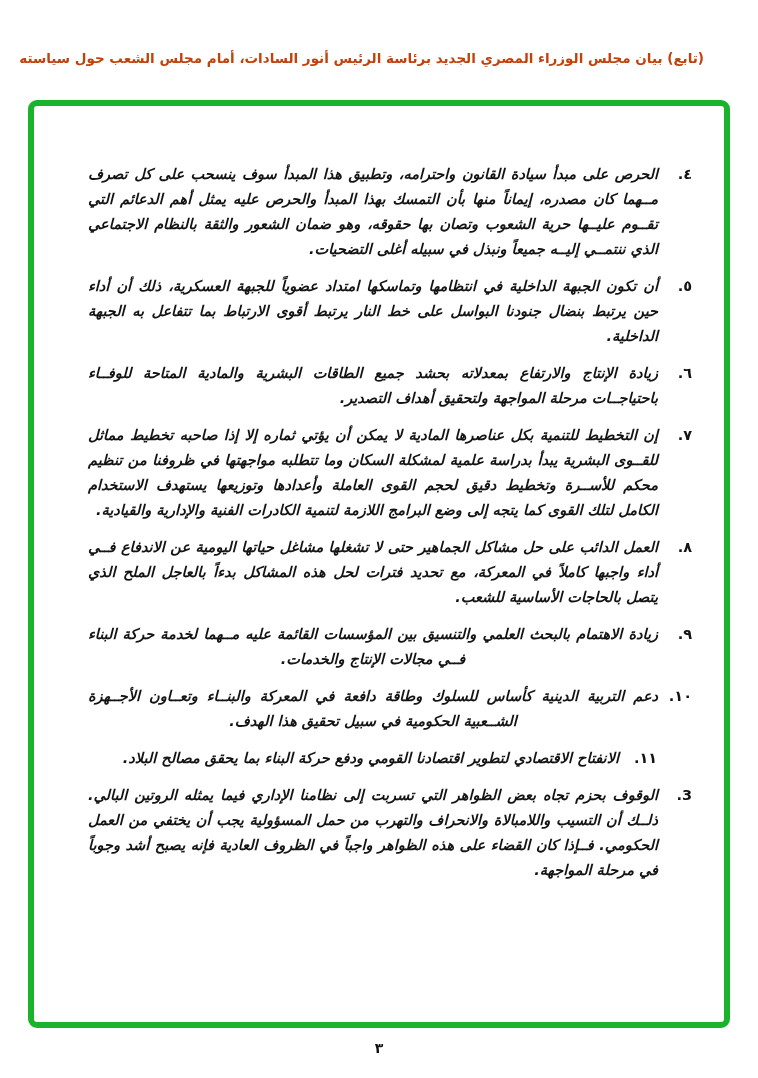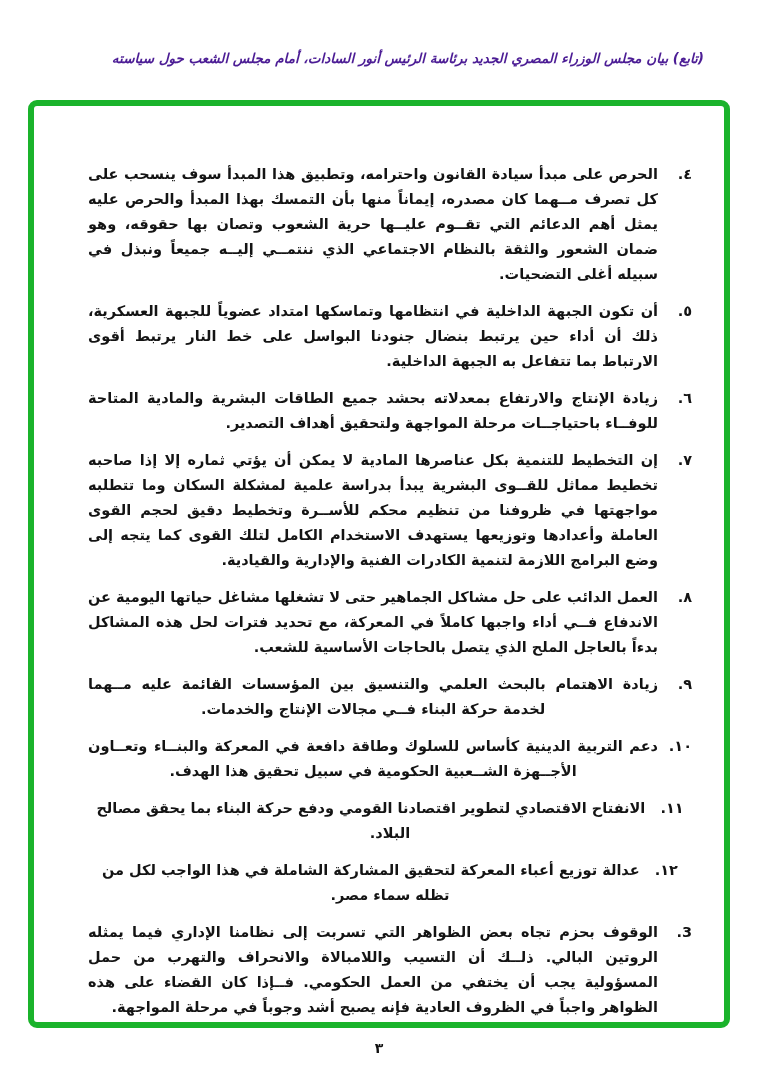--- a/index.html
+++ b/index.html
@@ -17,23 +17,22 @@
   }
   .page-header {
     position: absolute;
     top: 50px;
     right: 54px;
     left: 40px;
     direction: rtl;
     text-align: right;
     font-size: 13.5px;
     font-weight: bold;
-    color: #4c1d95;
+    color: #c2410c;
     white-space: nowrap;
-    font-style: italic;
   }
   .green-frame {
     position: absolute;
     top: 100px;
     left: 28px;
     width: 702px;
     height: 928px;
     box-sizing: border-box;
     border: 6px solid #1ab32b;
     border-radius: 9px;
@@ -59,20 +58,21 @@
     line-height: 25px;
   }
   .list-item .item-number {
     flex: 0 0 34px;
     text-align: right;
     white-space: nowrap;
   }
   .list-item .item-text {
     flex: 1 1 auto;
     text-align: justify;
+    font-style: italic;
   }
   .list-item.last-center .item-text {
     text-align: justify;
     text-align-last: center;
   }
   .list-item.centered {
     display: block;
     text-align: center;
   }
   .list-item.centered .item-number {
@@ -138,24 +138,20 @@
   <div class="list-item last-center">
     <span class="item-number">١٠.</span>
     <div class="item-text">دعم التربية الدينية كأساس للسلوك وطاقة دافعة في المعركة والبنــاء وتعــاون الأجــهزة الشــعبية الحكومية في سبيل تحقيق هذا الهدف.</div>
   </div>
 
   <div class="list-item centered">
     <span class="item-number">١١.</span>
     <span class="item-text">الانفتاح الاقتصادي لتطوير اقتصادنا القومي ودفع حركة البناء بما يحقق مصالح البلاد.</span>
   </div>
 
-  <div class="list-item centered">
-    <span class="item-number">١٢.</span>
-    <span class="item-text">عدالة توزيع أعباء المعركة لتحقيق المشاركة الشاملة في هذا الواجب لكل من تظله سماء مصر.</span>
-  </div>
 
   <div class="list-item">
     <span class="item-number">3.</span>
     <div class="item-text">الوقوف بحزم تجاه بعض الظواهر التي تسربت إلى نظامنا الإداري فيما يمثله الروتين البالي. ذلــك أن التسيب واللامبالاة والانحراف والتهرب من حمل المسؤولية يجب أن يختفي من العمل الحكومي. فــإذا كان القضاء على هذه الظواهر واجباً في الظروف العادية فإنه يصبح أشد وجوباً في مرحلة المواجهة.</div>
   </div>
 
 </div>
 
 <div class="page-number">٣</div>
 

